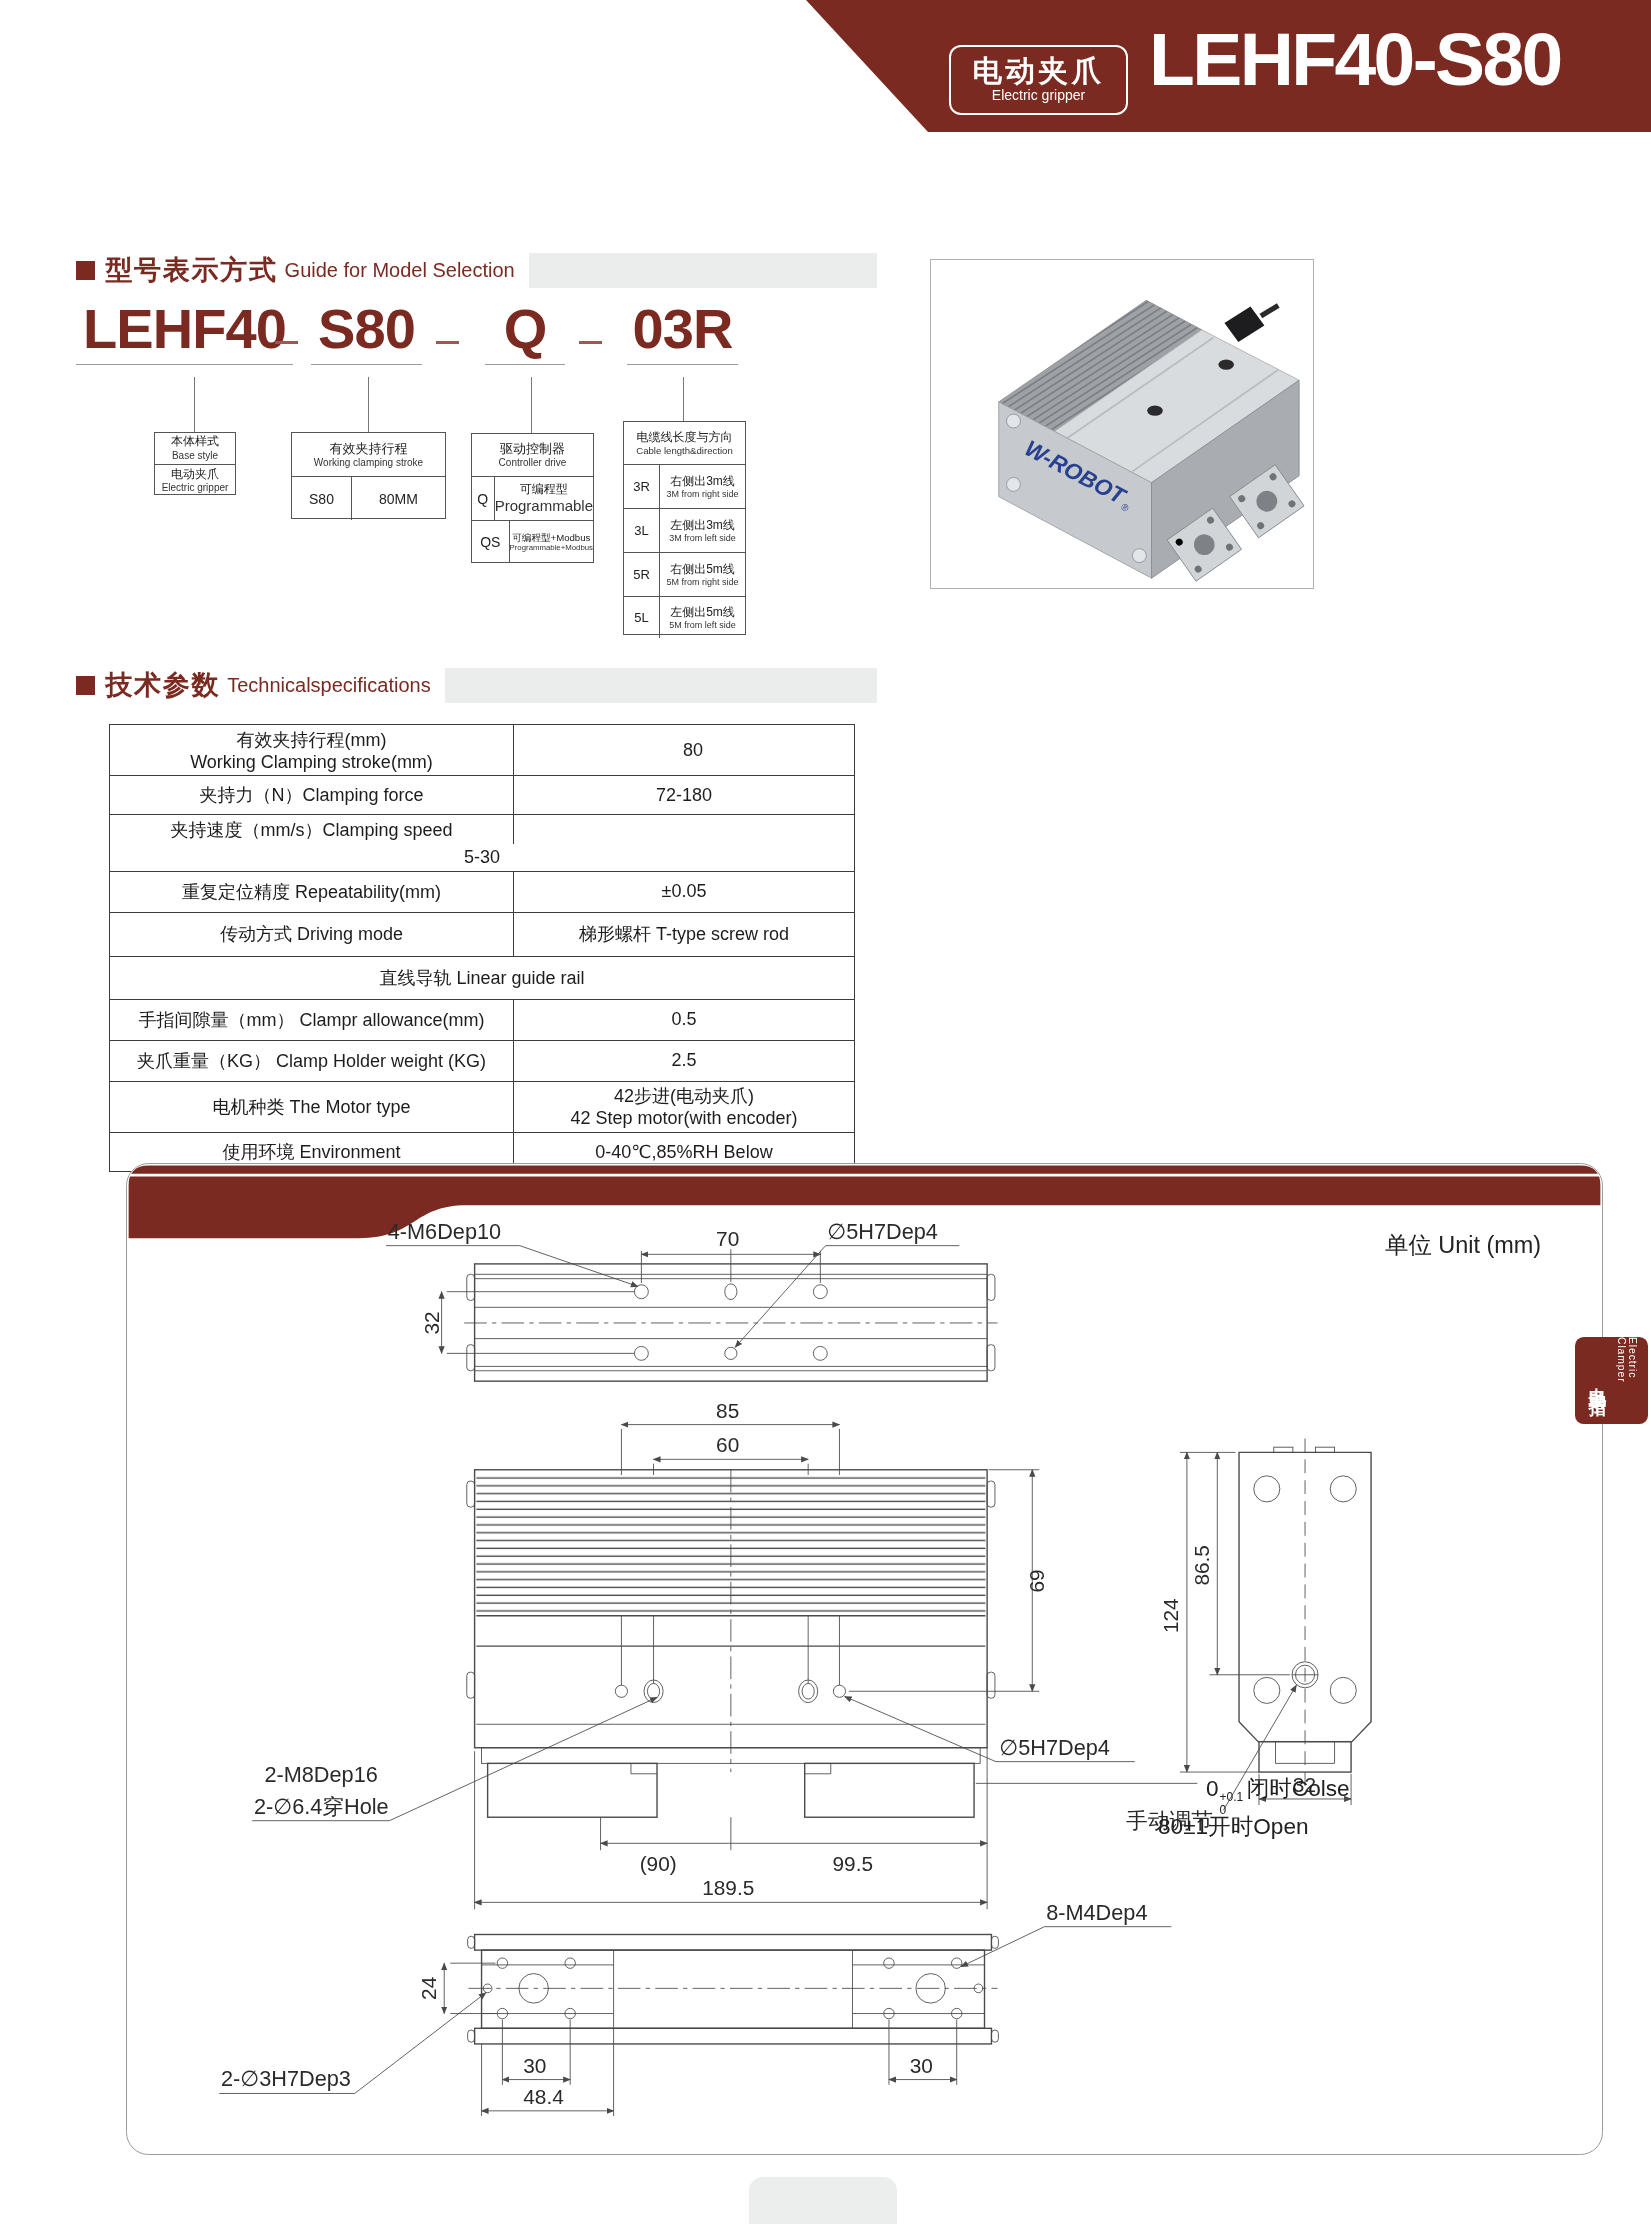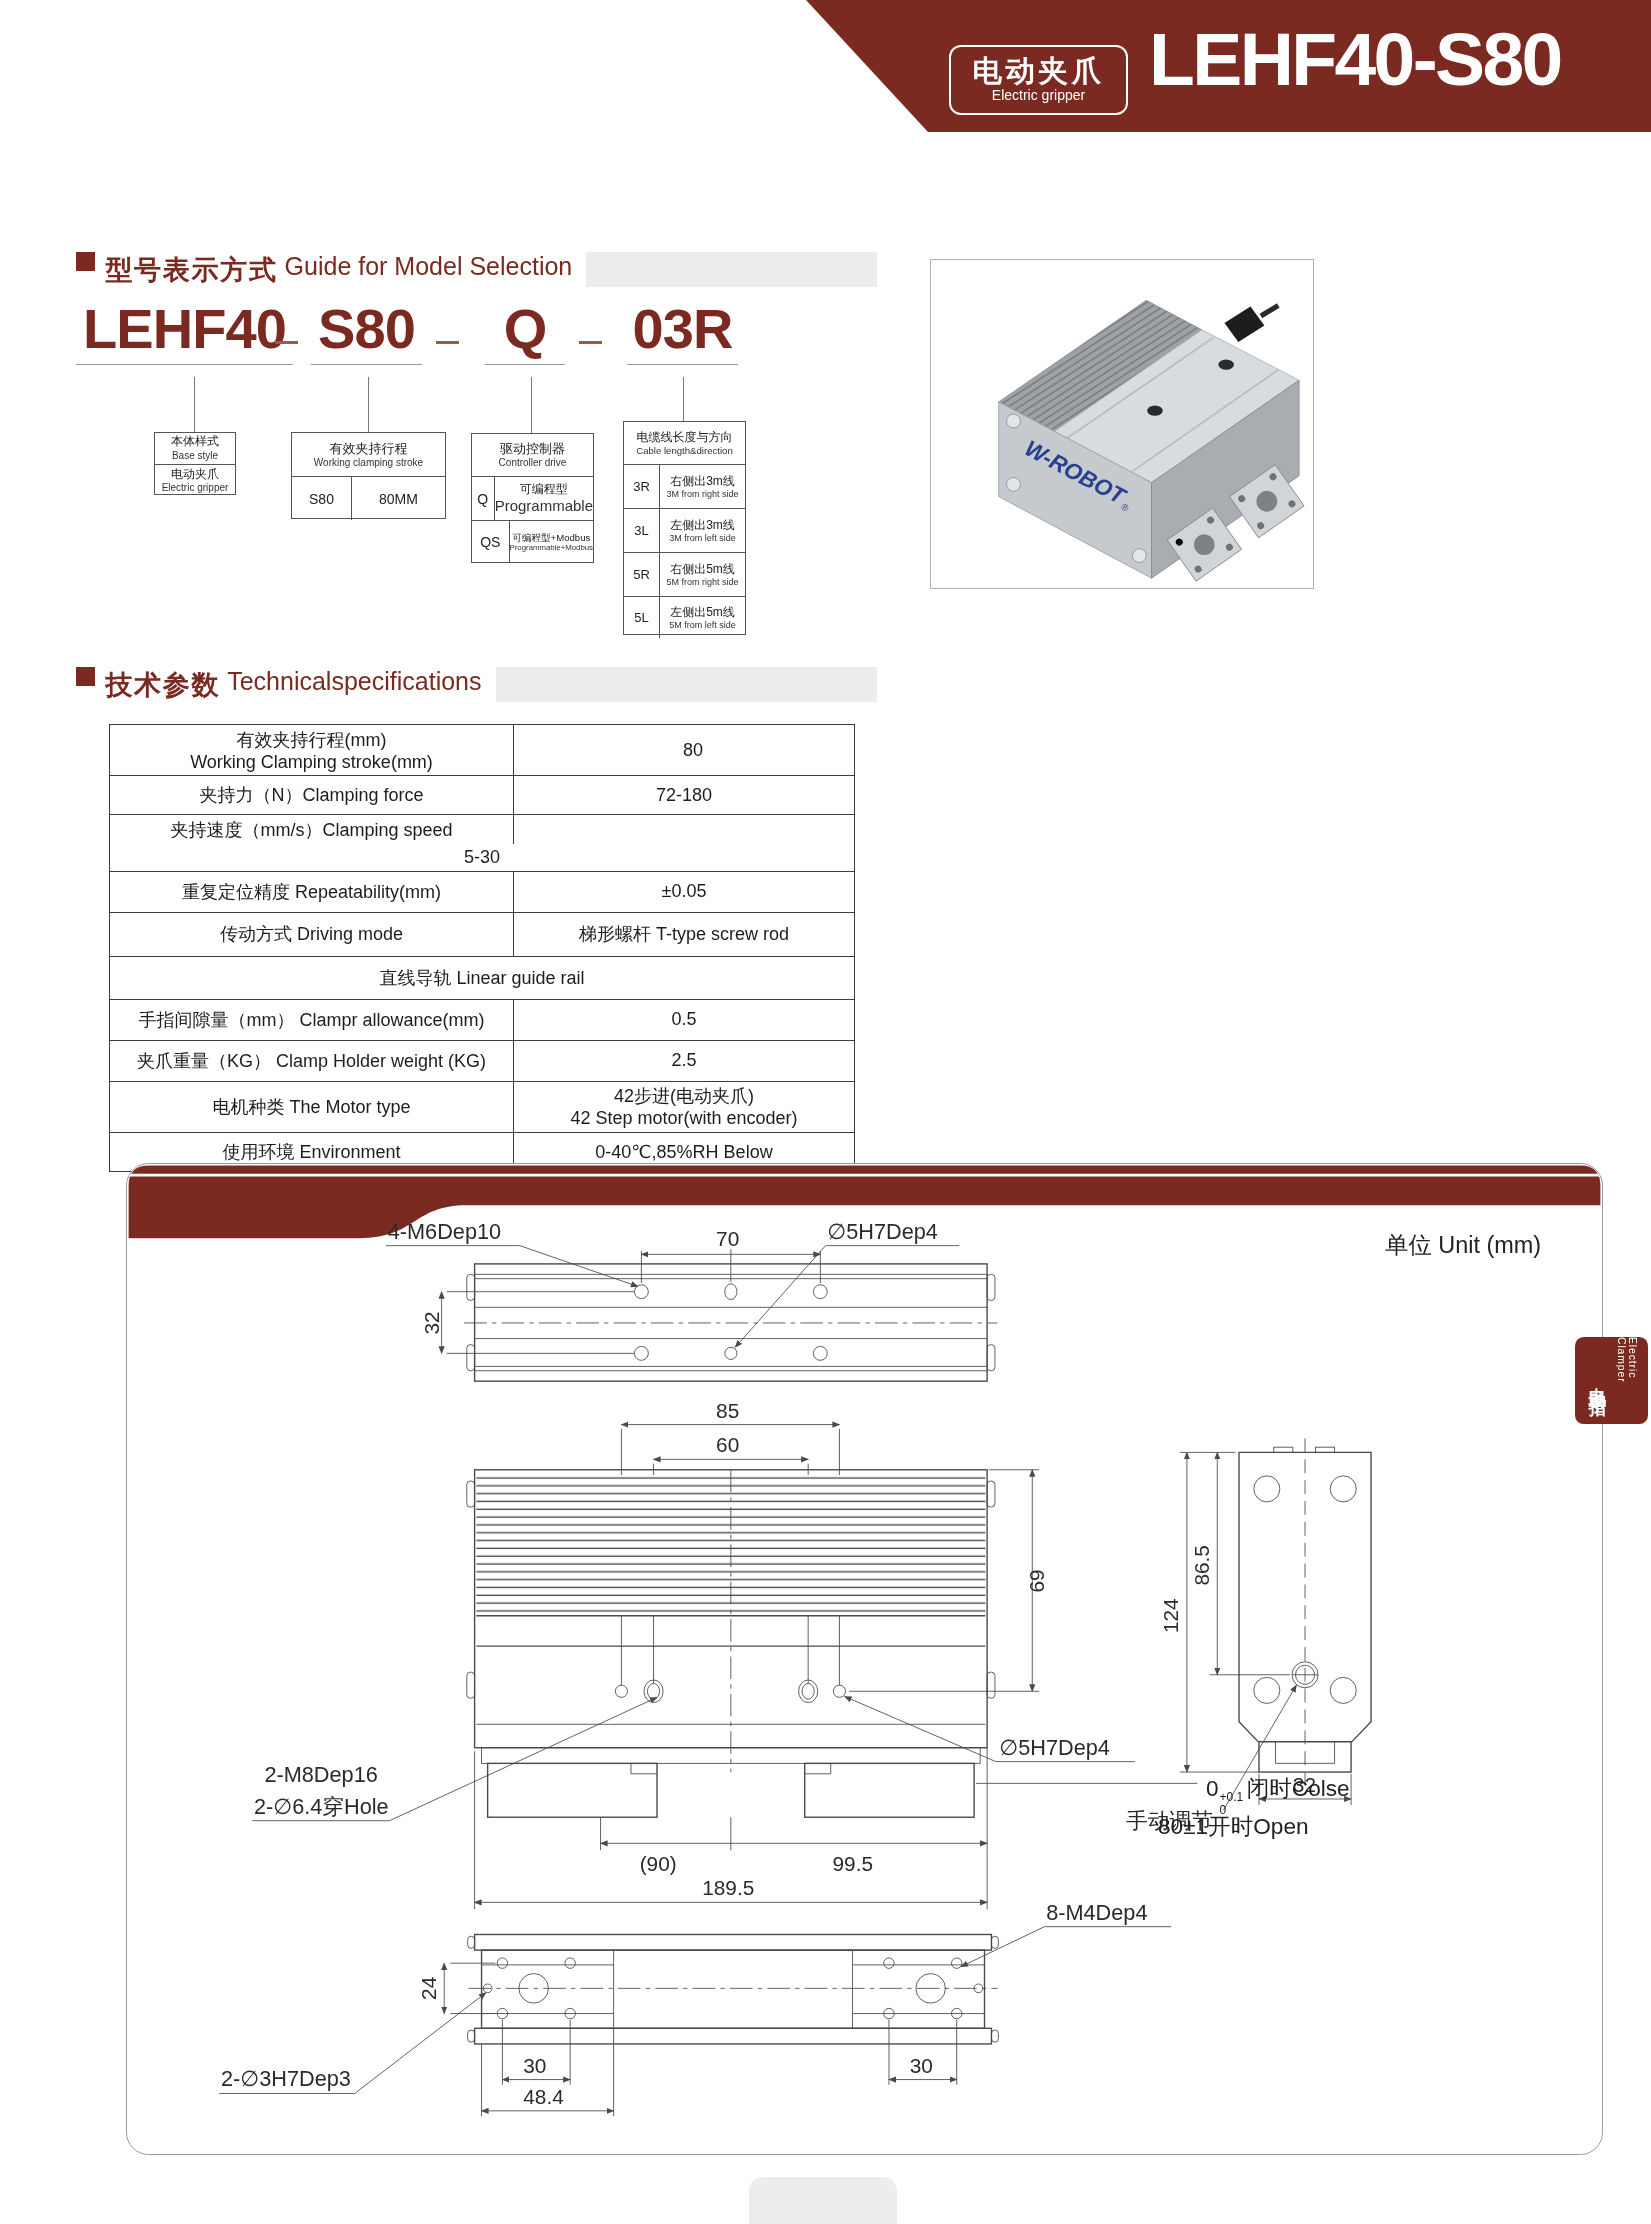--- a/index.html
+++ b/index.html
@@ -11,24 +11,24 @@
        clip-path:polygon(50px 0,895px 0,895px 132px,172px 132px);}
   .badge{position:absolute;left:193px;top:45px;width:179px;height:70px;border:2.6px solid #fff;
          border-radius:12px;display:flex;flex-direction:column;align-items:center;justify-content:center;
          color:#fff;box-sizing:border-box;}
   .badge .cn{font-size:29.5px;font-weight:700;letter-spacing:3.5px;line-height:1.05;}
   .badge .en{font-size:14px;line-height:1.2;}
   .hdr-title{position:absolute;left:393px;top:15.6px;width:487px;color:#fff;font-size:75px;font-weight:700;
              letter-spacing:-2.6px;white-space:nowrap;}
 
   
-  .sect{position:absolute;left:76px;display:flex;align-items:flex-start;width:801px;}
+  .sect{position:absolute;left:76px;display:flex;align-items:center;width:801px;}
   .bullet{width:19px;height:19px;background:#7a2a20;margin-right:10.4px;flex:none;}
   .s-cn{font-size:27px;color:#7a2a20;font-weight:700;letter-spacing:1.7px;white-space:nowrap;}
-  .s-en{font-size:25px;color:#7a2a20;margin-left:7px;white-space:nowrap;}
+  .s-en{font-size:20px;color:#7a2a20;margin-left:7px;white-space:nowrap;}
   .s-bar{flex:1;height:35px;background:#ebedec;margin-left:14px;}
 
   
   .code-seg{position:absolute;top:300px;text-align:center;color:#7a2a20;font-size:56px;font-weight:700;
             letter-spacing:-0.9px;border-bottom:1.7px solid #9b9b9b;padding-bottom:5.2px;line-height:1.05;}
   .code-dash{position:absolute;top:341px;height:2.6px;background:#9b5a50;}
   .vline{position:absolute;width:1.3px;background:#777;}
 
   
   .mbox{position:absolute;border:1.3px solid #555;background:#fff;box-sizing:border-box;text-align:center;

